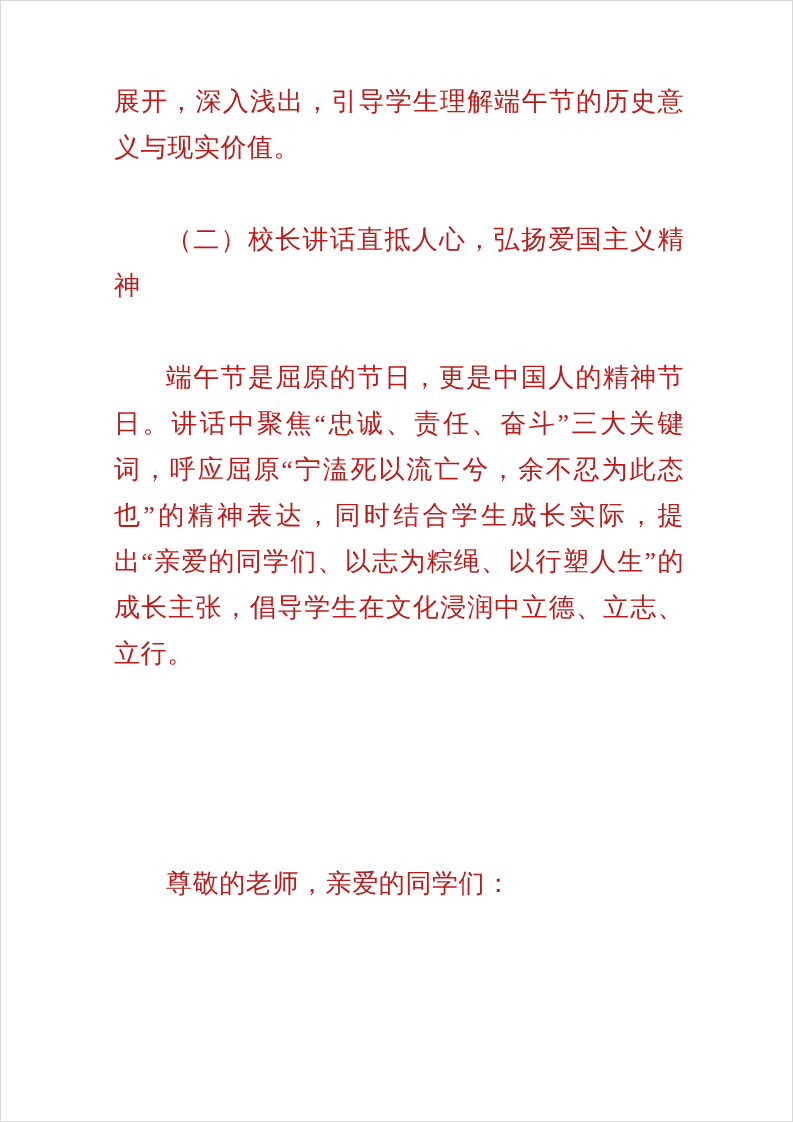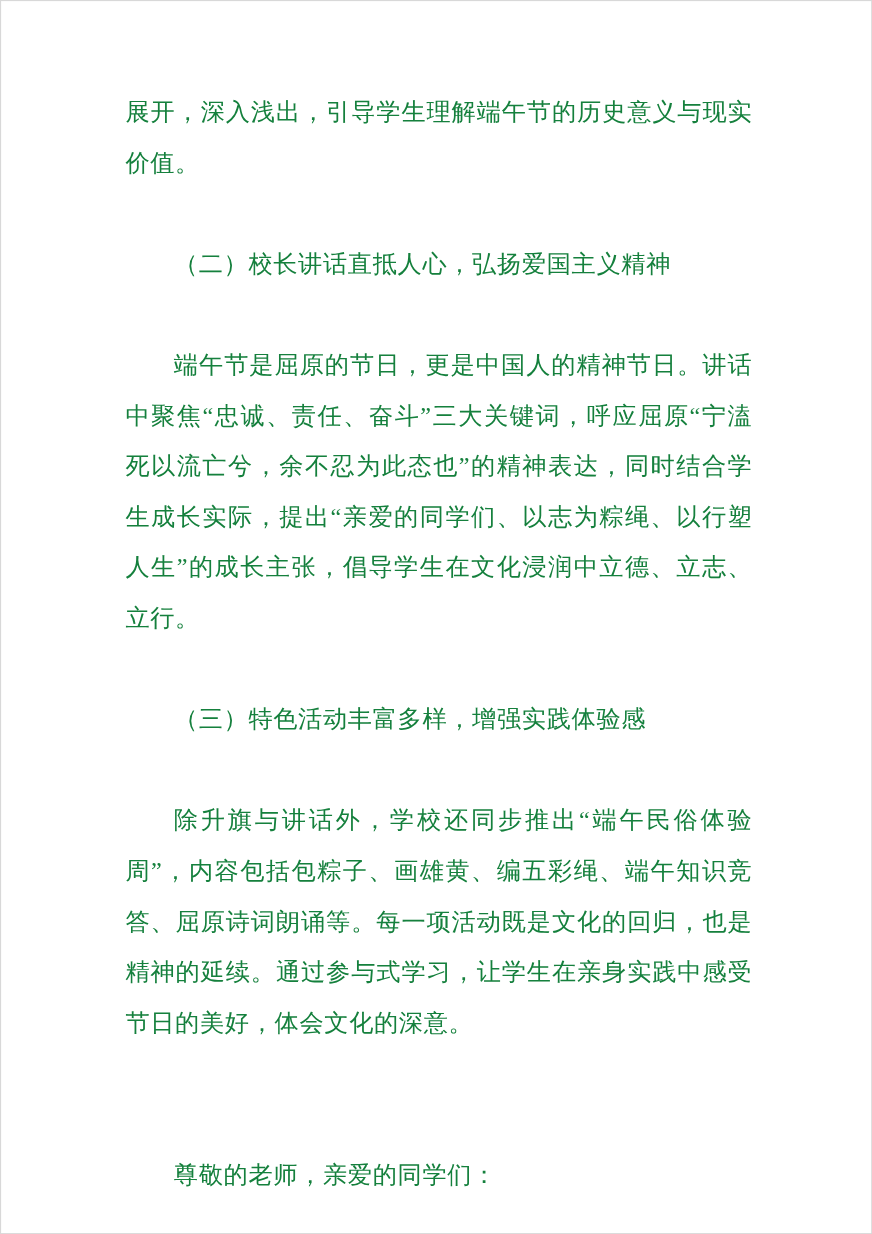--- a/index.html
+++ b/index.html
@@ -25,27 +25,27 @@
     border: 1px solid #d8d8d8;
     background: #ffffff;
   }
   .page-body {
     position: absolute;
     left: 113px;
     top: 78px;
     width: 570px;
   }
   .para {
-    font-size: 22px;
+    font-size: 26px;
     line-height: 46px;
     letter-spacing: 0.6px;
     text-align: justify;
     text-justify: inter-ideograph;
     margin: 0 0 0 0;
-    color: #15803d;
+    color: #b91c1c;
   }
   .para.indent {
     text-indent: 2em;
   }
   .gap-md { height: 46px; }
 </style>
 </head>
 <body>
 
 <div class="page">
@@ -53,24 +53,22 @@
 
     <p class="para">展开，深入浅出，引导学生理解端午节的历史意义与现实价值。</p>
     <div class="gap-md"></div>
 
     <p class="para indent">（二）校长讲话直抵人心，弘扬爱国主义精神</p>
     <div class="gap-md"></div>
 
     <p class="para indent">端午节是屈原的节日，更是中国人的精神节日。讲话中聚焦“忠诚、责任、奋斗”三大关键词，呼应屈原“宁溘死以流亡兮，余不忍为此态也”的精神表达，同时结合学生成长实际，提出“亲爱的同学们、以志为粽绳、以行塑人生”的成长主张，倡导学生在文化浸润中立德、立志、立行。</p>
     <div class="gap-md"></div>
 
-    <p class="para indent">（三）特色活动丰富多样，增强实践体验感</p>
     <div class="gap-md"></div>
 
-    <p class="para indent">除升旗与讲话外，学校还同步推出“端午民俗体验周”，内容包括包粽子、画雄黄、编五彩绳、端午知识竞答、屈原诗词朗诵等。每一项活动既是文化的回归，也是精神的延续。通过参与式学习，让学生在亲身实践中感受节日的美好，体会文化的深意。</p>
     <div class="gap-md"></div>
 
     <div class="gap-md"></div>
 
     <p class="para indent">尊敬的老师，亲爱的同学们：</p>
 
   </div>
 </div>
 
 </body></html>

